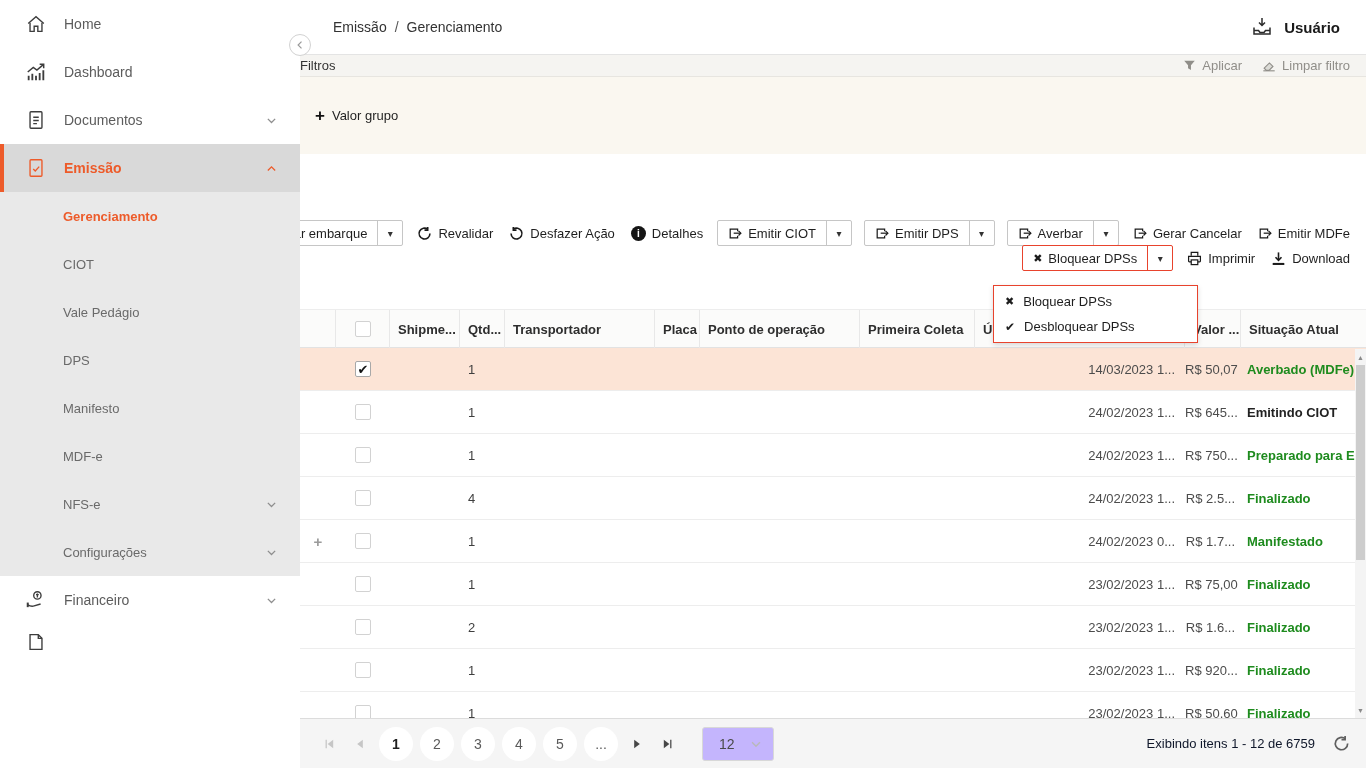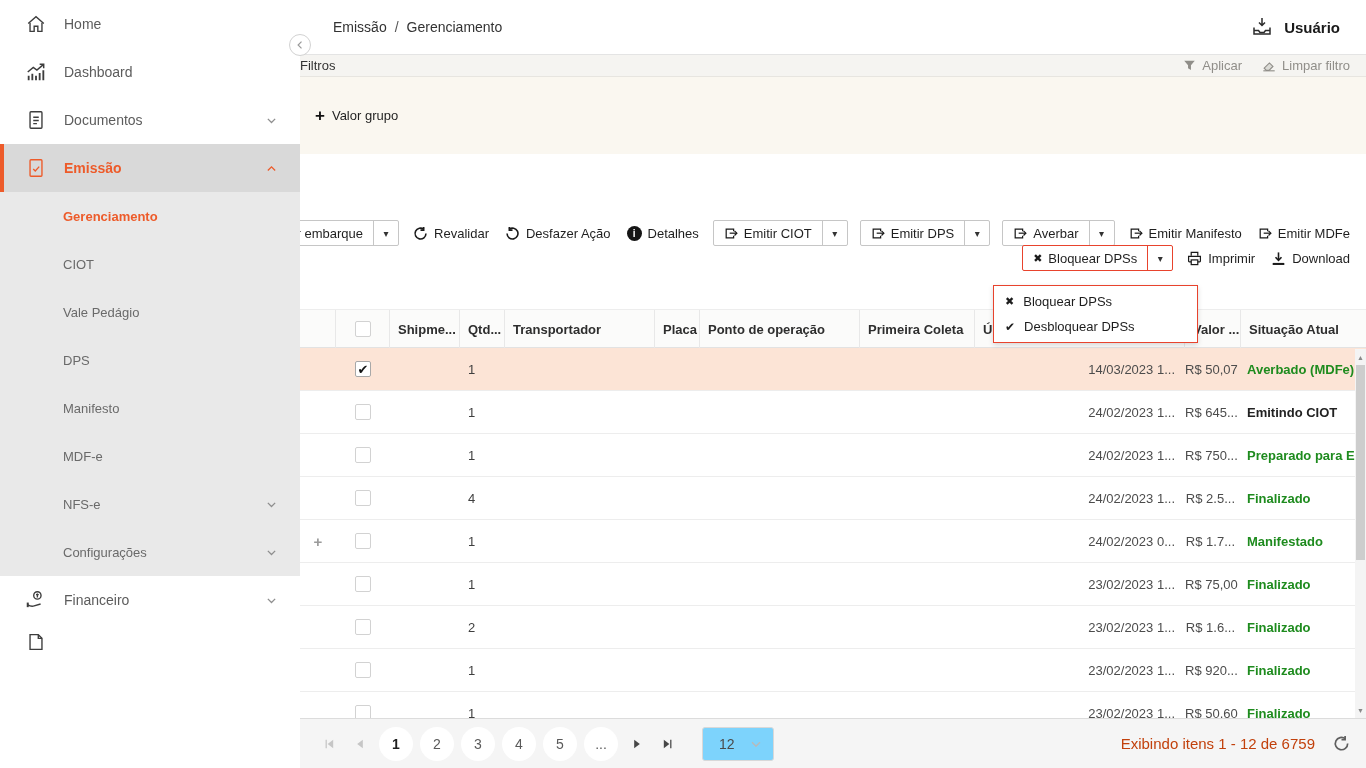--- a/index.html
+++ b/index.html
@@ -99,24 +99,24 @@
   .vs-down{bottom:2px;}
   .vs-thumb{position:absolute;left:1px;right:1px;top:16px;height:195px;background:#cdcdcd;cursor:pointer;}
 
   
   .pager{height:50px;flex:none;background:#f5f5f5;border-top:1px solid #dcdcdc;display:flex;align-items:center;padding:0 16px;gap:5px;}
   .pg-nav{width:26px;height:26px;display:flex;align-items:center;justify-content:center;cursor:pointer;}
   .pg-nav.disabled{color:#c6c6c6;cursor:default;}
   .pg-nav.enabled{color:#474747;}
   .page-circle{width:34px;height:34px;border-radius:50%;background:#fff;display:flex;align-items:center;justify-content:center;font-size:14px;color:#5a5a5a;cursor:pointer;margin:0 1px;}
   .page-circle.active{font-weight:bold;color:#1f1f1f;}
-  .size-select{margin-left:16px;width:72px;height:34px;border:1px solid #d8d8d8;border-radius:3px;background:#7dd3fc;
+  .size-select{margin-left:16px;width:72px;height:34px;border:1px solid #d8d8d8;border-radius:3px;background:#c4b5fd;
     display:flex;align-items:center;justify-content:space-between;padding:0 10px 0 16px;color:#4a4a4a;font-size:14px;cursor:pointer;}
   .size-select .chev{color:#b9b9b9;}
-  .pager-right{margin-left:auto;display:flex;align-items:center;gap:18px;color:#c2410c;font-size:15px;}
+  .pager-right{margin-left:auto;display:flex;align-items:center;gap:18px;color:#0f172a;font-size:13px;}
   .pager-refresh{color:#5f5f5f;cursor:pointer;display:flex;}
 
   svg{display:block;}
 </style>
 </head>
 <body>
 
 <div class="app">
 
   <aside class="sidebar">
@@ -351,21 +351,21 @@
           <span class="barrow">▾</span>
         </div>
         <div class="btn flat">
           <span class="bicon">
             <svg width="14" height="14" viewBox="0 0 16 16" fill="none" stroke="currentColor" stroke-width="1.4">
                 <path d="M11 6V3.5H2.5v10H11V11"></path>
                 <path d="M6.5 8.2h8"></path>
                 <path d="M12 5.5l2.7 2.7L12 10.9"></path>
               </svg>
           </span>
-          <span>Emitir Manifesto</span>
+          <span>Gerar Cancelar</span>
         </div>
         <div class="btn flat">
           <span class="bicon">
             <svg width="14" height="14" viewBox="0 0 16 16" fill="none" stroke="currentColor" stroke-width="1.4">
                 <path d="M11 6V3.5H2.5v10H11V11"></path>
                 <path d="M6.5 8.2h8"></path>
                 <path d="M12 5.5l2.7 2.7L12 10.9"></path>
               </svg>
           </span>
           <span>Emitir MDFe</span>

